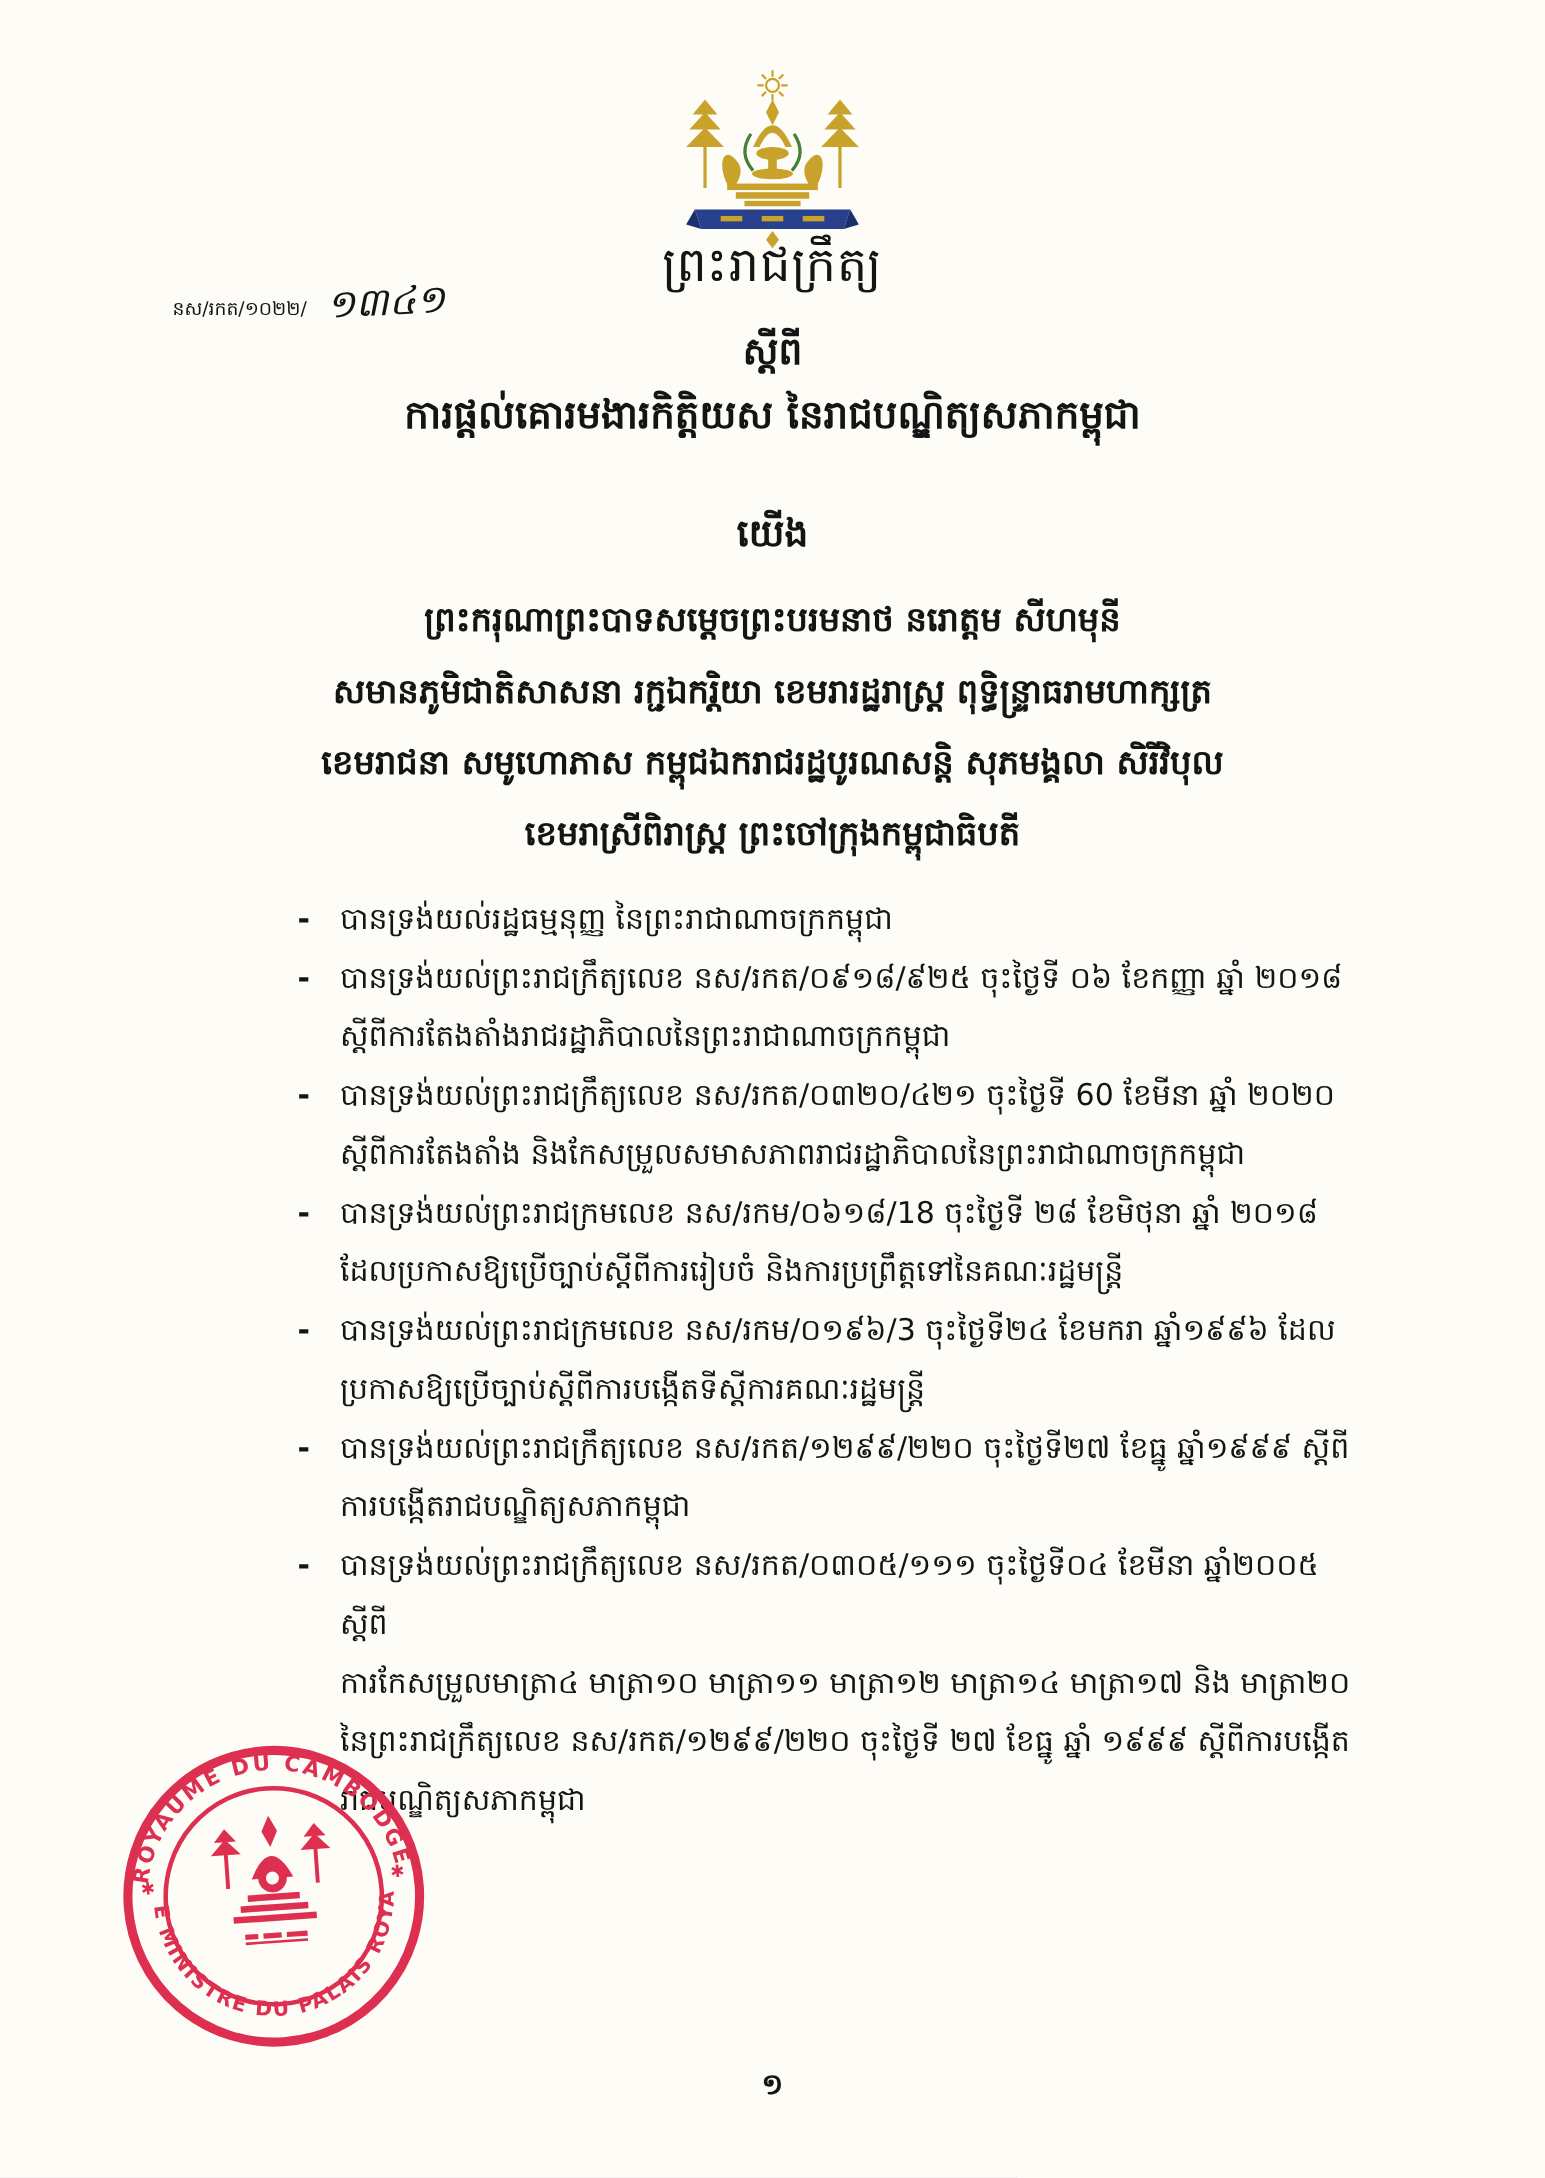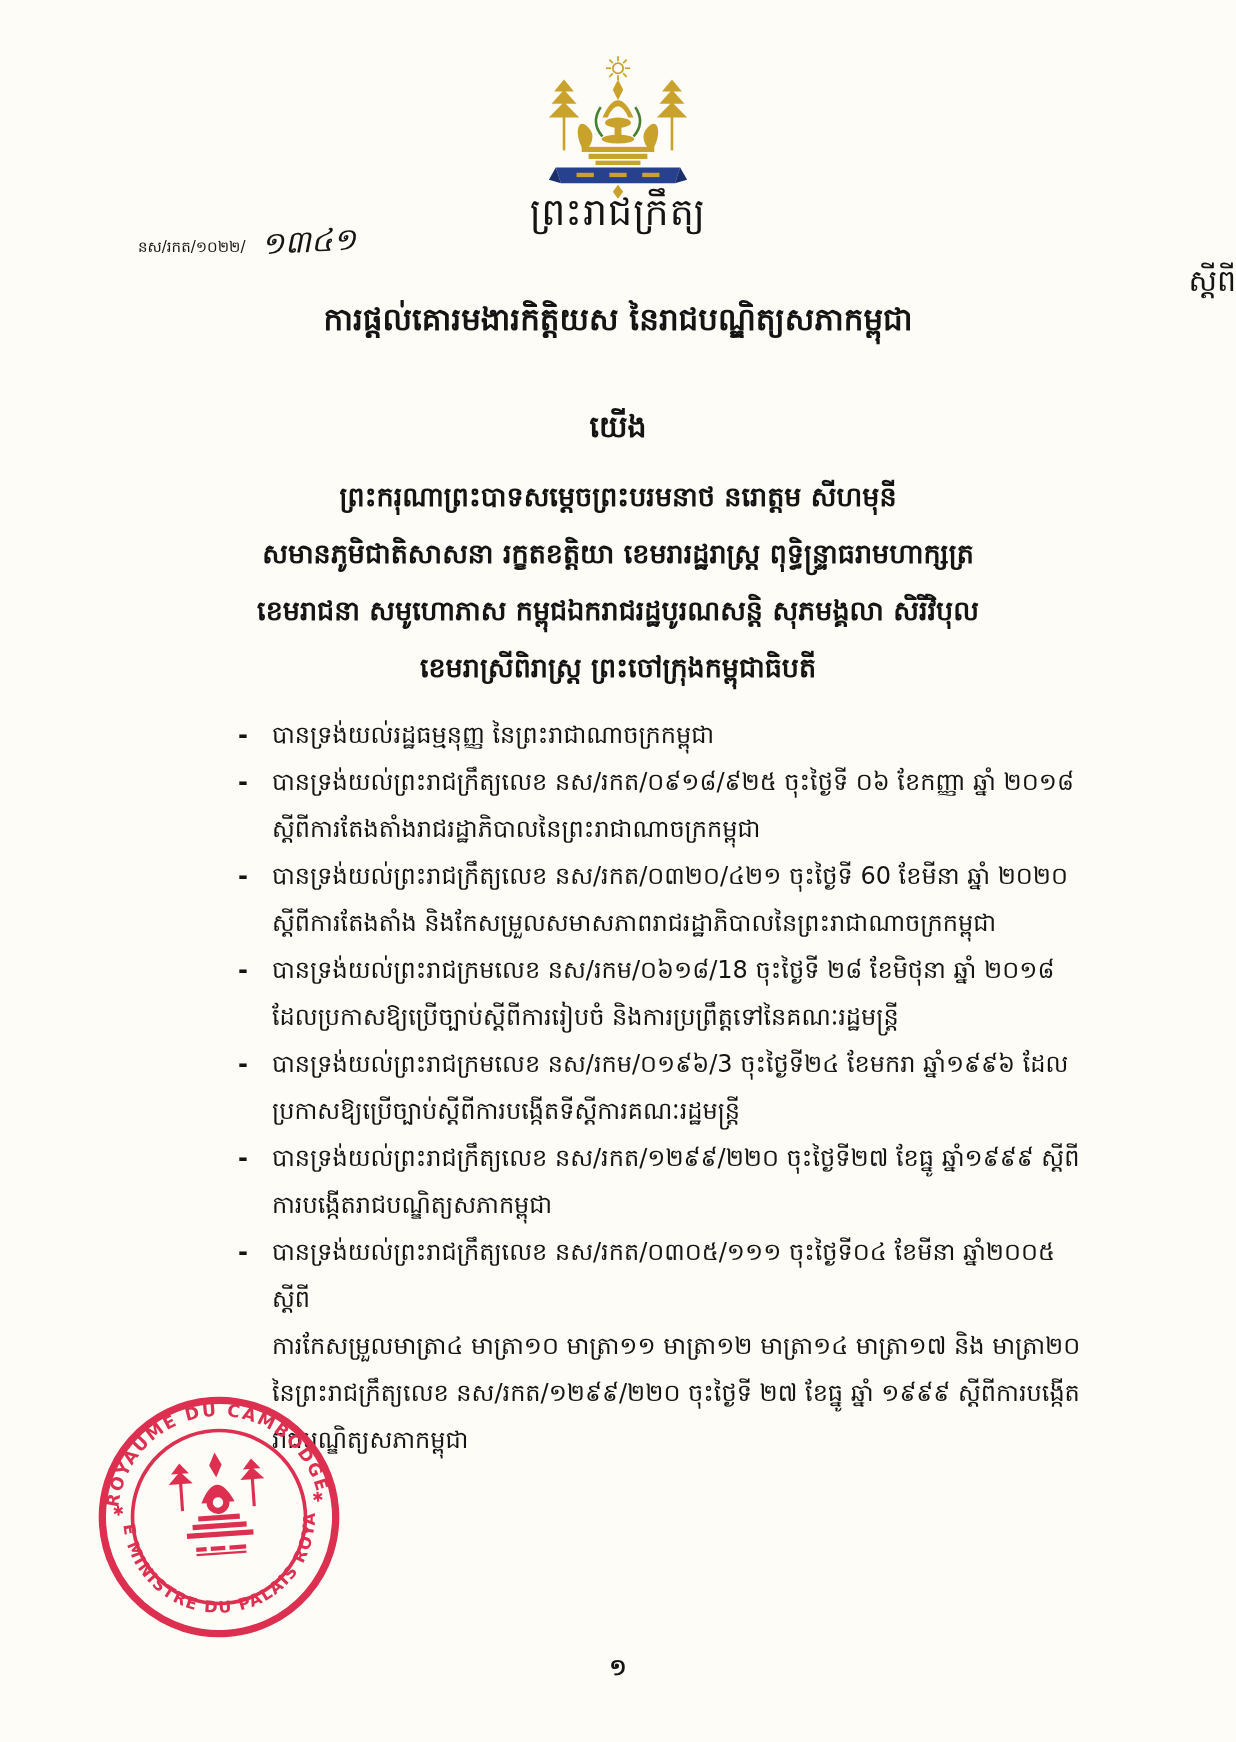--- a/index.html
+++ b/index.html
@@ -11,22 +11,22 @@
     font-family:"DejaVu Sans", sans-serif;
     color:#141414;
     overflow:hidden;
   }
   .centered{position:absolute;left:0;width:100%;text-align:center;}
   .emblem-wrap{position:absolute;left:50%;top:52px;transform:translateX(-50%);}
   .doc-title{top:188px;font-size:38px;font-weight:normal;letter-spacing:1px;}
   .ref-line{position:absolute;left:92px;top:222px;white-space:nowrap;}
   .ref-printed{font-size:15px;font-weight:normal;margin-left:46px;}
   .ref-handwritten{font-size:31px;font-style:italic;display:inline-block;transform:rotate(-3deg);margin-left:10px;}
-  .doc-of{top:262px;font-size:30px;font-weight:normal;text-align:right;}
-  .doc-subject{top:300px;font-size:31px;font-weight:bold;}
+  .doc-of{top:262px;font-size:30px;font-weight:bold;}
+  .doc-subject{top:312px;font-size:31px;font-weight:bold;}
   .doc-we{top:408px;font-size:30px;font-weight:bold;}
   .royal-titles{position:absolute;top:468px;left:0;width:100%;text-align:center;
     font-size:27px;font-weight:bold;line-height:57px;white-space:pre-line;}
   .citations{position:absolute;left:238px;top:712px;width:846px;}
   .citation{display:flex;align-items:flex-start;font-size:24px;line-height:47px;}
   .citation .dash{width:34px;flex:0 0 34px;font-weight:bold;}
   .citation .ctext{white-space:pre-line;}
   .stamp-wrap{position:absolute;left:94px;top:1392px;width:250px;height:250px;transform:rotate(-4deg);}
   .page-number{position:absolute;left:0;width:100%;bottom:56px;text-align:center;font-size:23px;font-weight:bold;}
   svg text{font-family:"DejaVu Sans", sans-serif;}
@@ -89,21 +89,21 @@
     <span class="ref-printed">នស/រកត/១០២២/</span>
     <span class="ref-handwritten">១៣៤១</span>
   </div>
 
   <div class="centered doc-title">ព្រះរាជក្រឹត្យ</div>
   <div class="centered doc-of">ស្ដីពី</div>
   <div class="centered doc-subject">ការផ្ដល់គោរមងារកិត្តិយស នៃរាជបណ្ឌិត្យសភាកម្ពុជា</div>
   <div class="centered doc-we">យើង</div>
 
   <div class="royal-titles">ព្រះករុណាព្រះបាទសម្ដេចព្រះបរមនាថ នរោត្ដម សីហមុនី
-សមានភូមិជាតិសាសនា រក្ខតខត្តិយា ខេមរារដ្ឋរាស្ត្រ ពុទ្ធិន្ទ្រាធរាមហាក្សត្រ
+សមានភូមិជាតិសាសនា រក្ជឯករ្តិយា ខេមរារដ្ឋរាស្ត្រ ពុទ្ធិន្ទ្រាធរាមហាក្សត្រ
 ខេមរាជនា សមូហោភាស កម្ពុជឯករាជរដ្ឋបូរណសន្តិ សុភមង្គលា សិរីវិបុល
 ខេមរាស្រីពិរាស្ត្រ ព្រះចៅក្រុងកម្ពុជាធិបតី</div>
 
   <div class="citations">
     <div class="citation">
       <span class="dash">-</span>
       <span class="ctext">បានទ្រង់យល់រដ្ឋធម្មនុញ្ញ នៃព្រះរាជាណាចក្រកម្ពុជា</span>
     </div>
     <div class="citation">
       <span class="dash">-</span>

